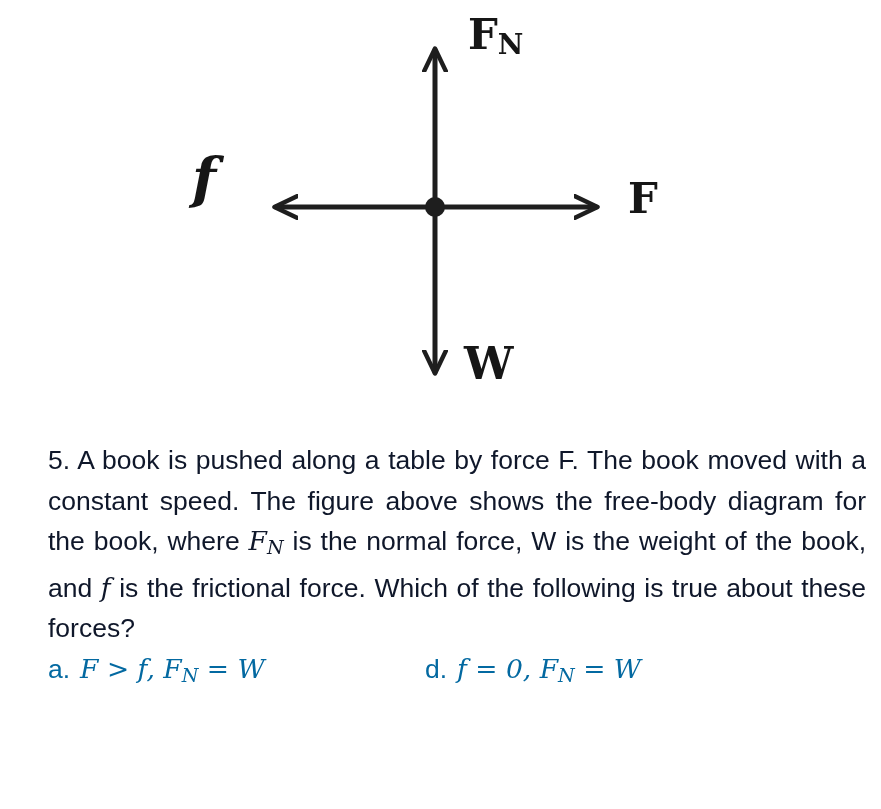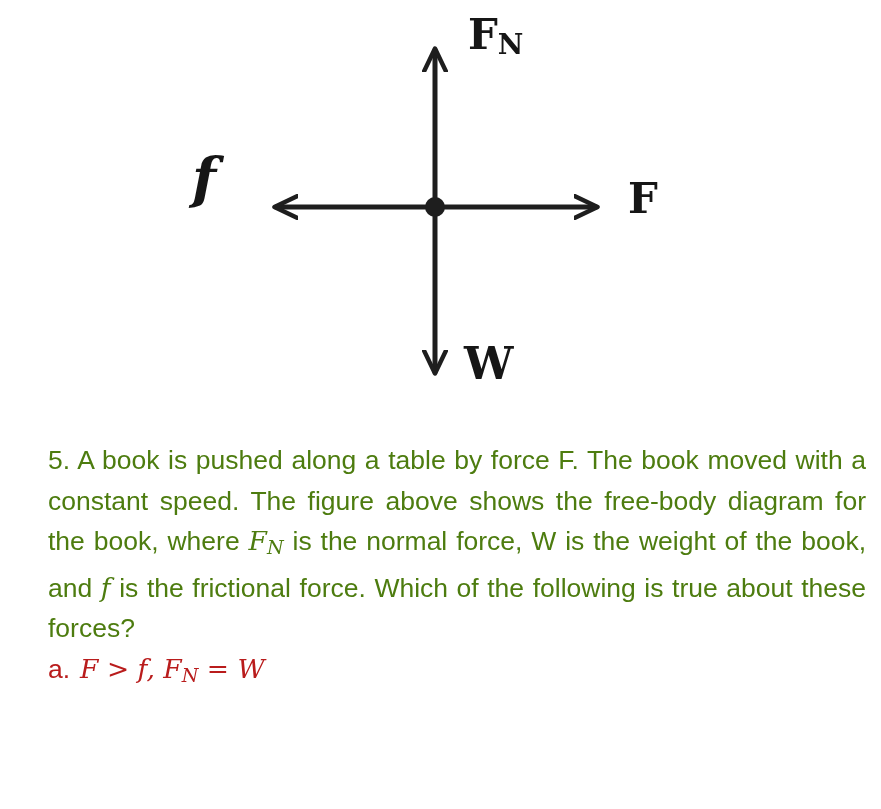--- a/index.html
+++ b/index.html
@@ -47,21 +47,21 @@
 
   
   .question {
     position: absolute;
     left: 48px;
     top: 440px;
     width: 818px;
     font-size: 26.5px;
     line-height: 40.5px;
     text-align: justify;
-    color: #4d7c0f;
+    color: #0f172a;
   }
   .math {
     font-family: "DejaVu Serif", "Liberation Serif", serif;
     font-style: italic;
   }
   .sub {
     font-size: 0.72em;
     vertical-align: -0.22em;
     font-style: italic;
   }
@@ -69,21 +69,21 @@
   
   .options {
     position: absolute;
     left: 48px;
     top: 648px;
     width: 818px;
     display: grid;
     grid-template-columns: 377px 1fr;
     font-size: 26.5px;
     line-height: 41px;
-    color: #b91c1c;
+    color: #0369a1;
   }
   .option { white-space: nowrap; }
   .option .letter {
     font-family: "Liberation Sans", sans-serif;
     margin-right: 10px;
   }
 </style>
 </head>
 <body>
 
@@ -111,15 +111,16 @@
   </div>
 
   <div class="question"><span>5. A book is pushed along a table by force F. The book moved with a constant speed. The figure above shows the free-body diagram for the book, where </span><span class="math"><span>F</span><span class="sub">N</span></span><span> is the normal force, W is the weight of the book, and </span><span class="math">f</span><span> is the frictional force. Which of the following is true about these forces?</span></div>
 
   <div class="options">
 
     <div class="option"><span class="letter">a.</span><span class="math"><span>F &gt; f, F</span><span class="sub">N</span><span> = W</span></span></div>
 
 
 
+    <div class="option"><span class="letter">d.</span><span class="math"><span>f = 0, F</span><span class="sub">N</span><span> = W</span></span></div>
 
   </div>
 </div>
 
 </body></html>

